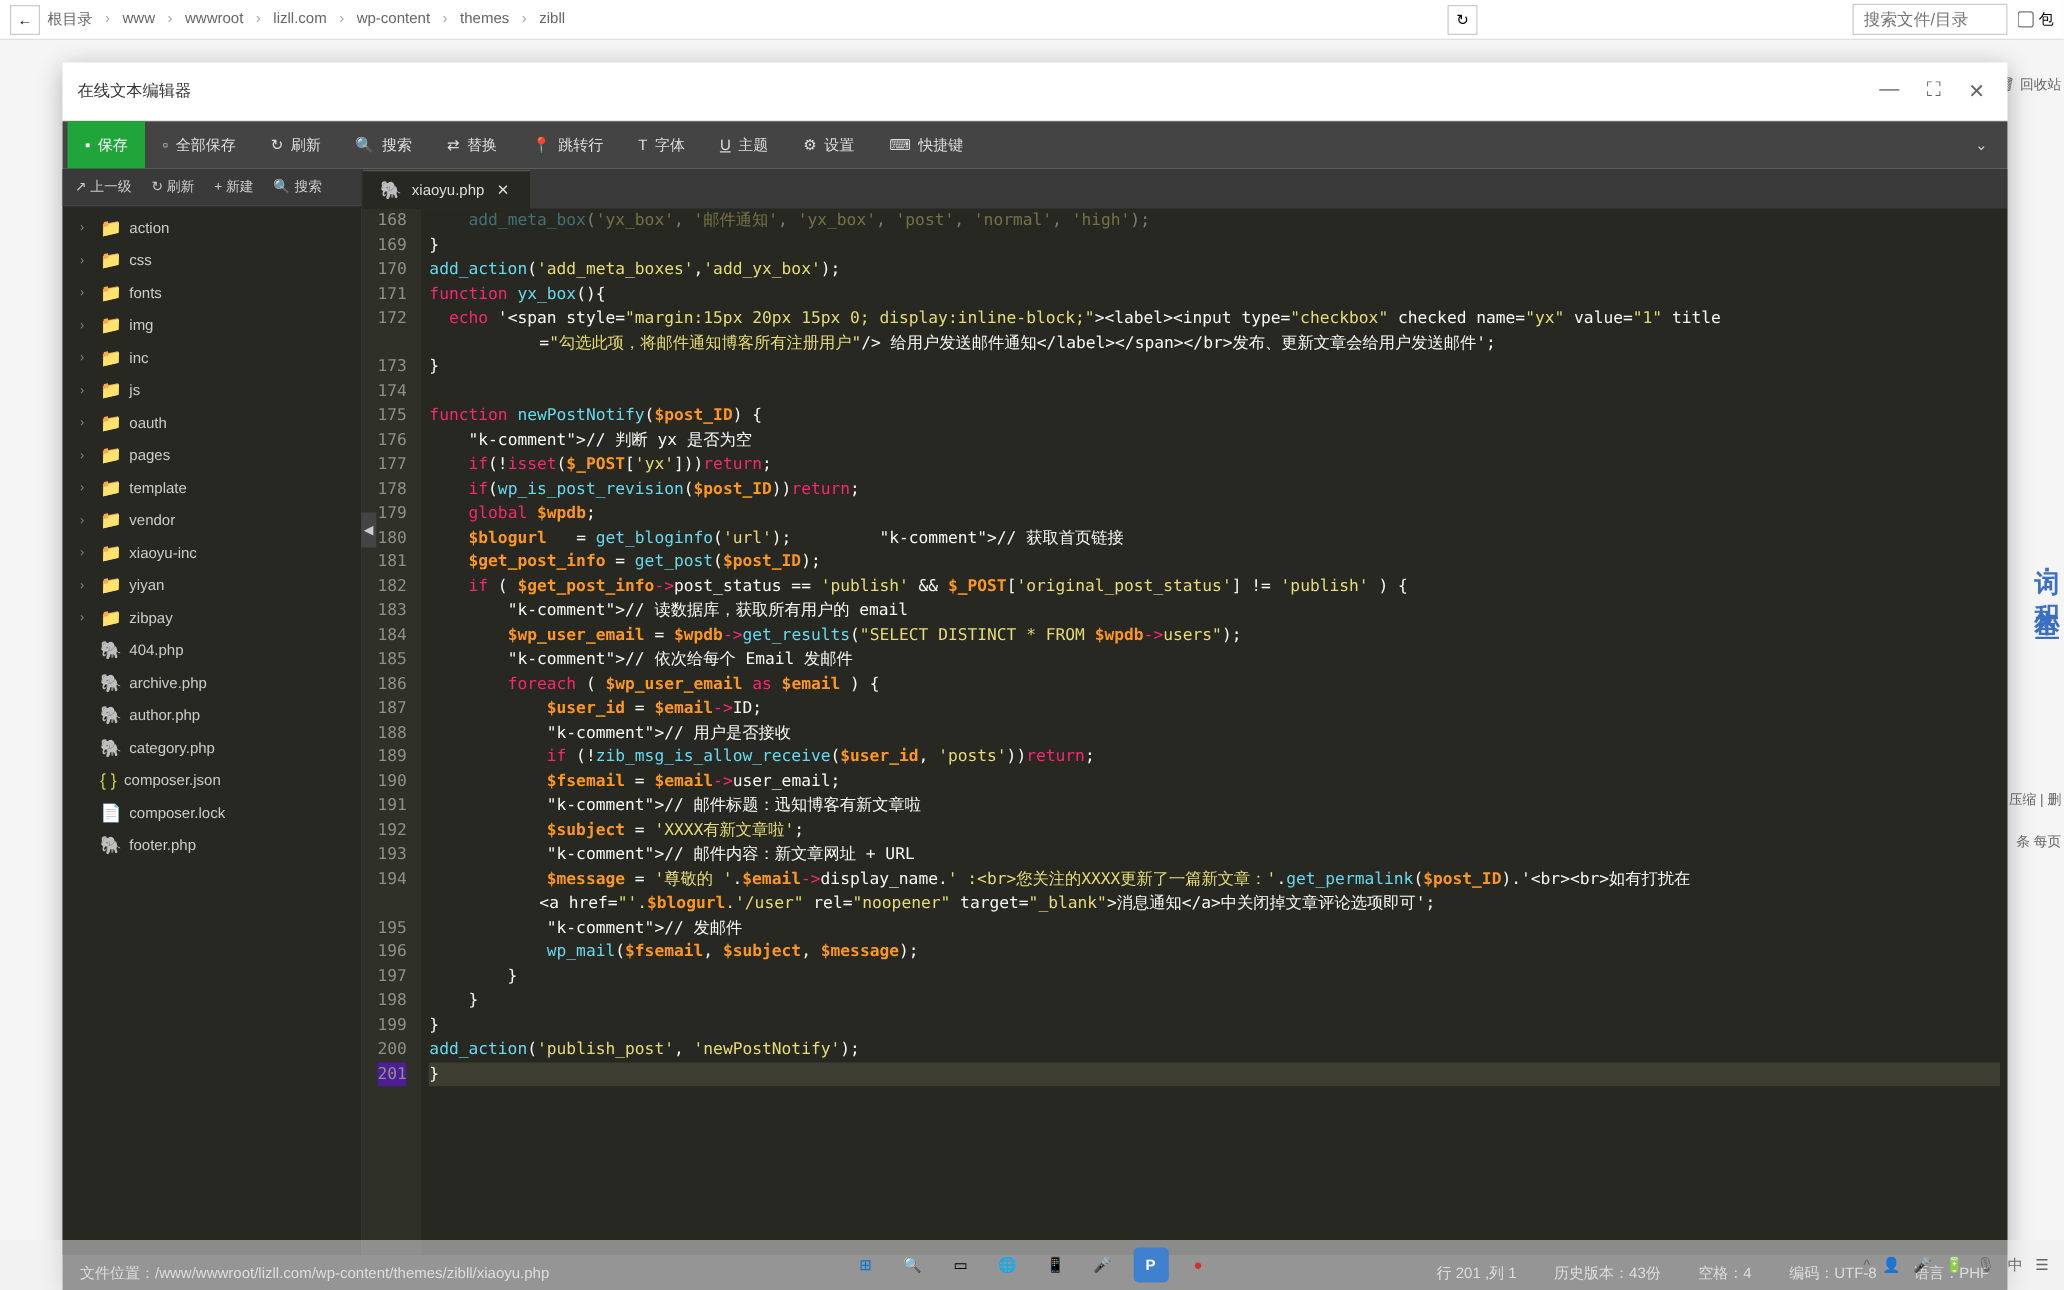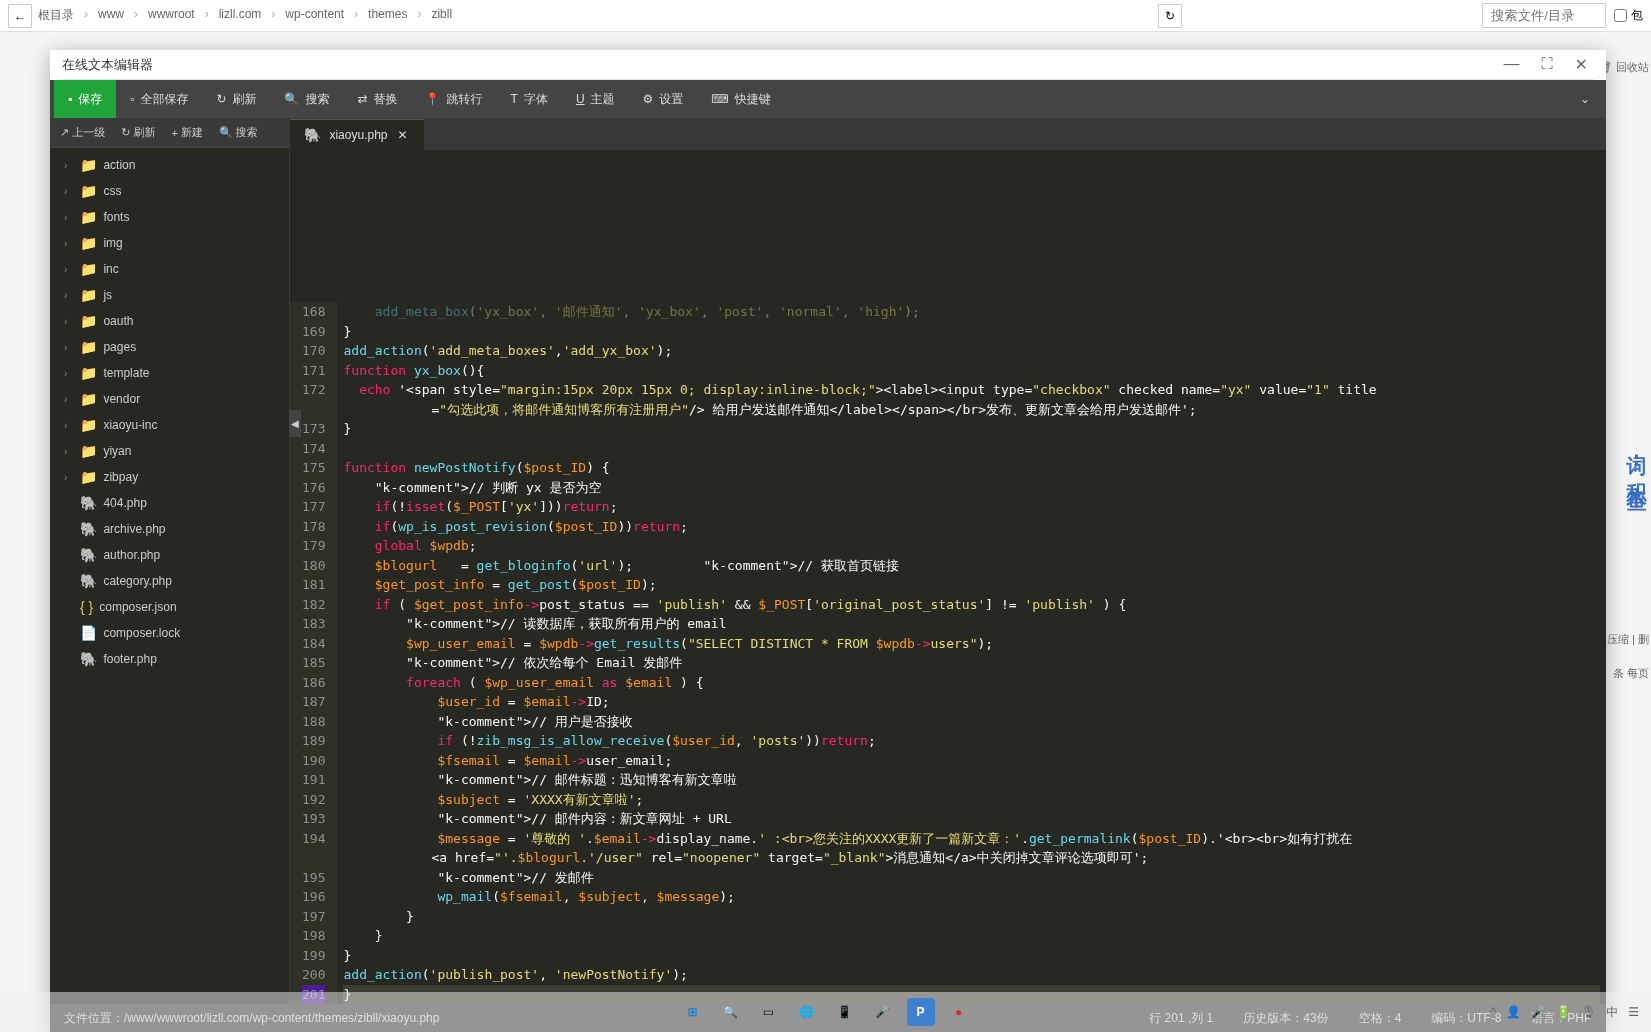--- a/index.html
+++ b/index.html
@@ -10,21 +10,21 @@
     .nav-btn { width: 24px; height: 24px; border: 1px solid #ccc; background: #fff; display: flex; align-items: center; justify-content: center; margin-right: 6px; cursor: pointer; }
     .breadcrumb { display: flex; gap: 10px; color: #666; flex: 1; }
     .breadcrumb-item { cursor: pointer; }
     .breadcrumb-sep { color: #aaa; }
     .refresh-btn { width: 24px; height: 24px; border: 1px solid #ccc; background: #fff; display: flex; align-items: center; justify-content: center; margin-left: 8px; cursor: pointer; }
     .search-box { border: 1px solid #ccc; padding: 4px 8px; width: 124px; margin-left: 300px; }
     .checkbox-wrap { display: flex; align-items: center; gap: 4px; margin-left: 8px; }
     
     
     .editor-modal { position: fixed; top: 50px; left: 50px; right: 45px; bottom: 0; background: #fff; box-shadow: 0 4px 20px rgba(0,0,0,0.3); display: flex; flex-direction: column; }
-    .modal-title-bar { height: 30px; display: flex; align-items: center; padding: 0 12px; border-bottom: 1px solid #e5e5e5; border-radius: 18px; }
+    .modal-title-bar { height: 47px; display: flex; align-items: center; padding: 0 12px; border-bottom: 1px solid #e5e5e5; }
     .modal-title { flex: 1; color: #333; font-size: 13px; }
     .window-controls { display: flex; gap: 10px; }
     .win-ctrl { cursor: pointer; font-size: 16px; color: #666; padding: 0 6px; }
     
     
     .toolbar { background: #444; height: 38px; display: flex; align-items: center; padding: 0 4px; }
     .tool-btn { color: #ddd; padding: 0 14px; height: 38px; display: flex; align-items: center; gap: 6px; cursor: pointer; font-size: 12px; }
     .tool-btn.accent { background: #20a53a; color: #fff; }
     .tool-chevron { margin-left: auto; color: #ccc; padding: 0 12px; cursor: pointer; }
     
@@ -42,32 +42,32 @@
     .folder-icon { color: #e8a64e; font-size: 14px; }
     .php-icon { color: #8892bf; font-size: 14px; }
     .json-icon { color: #cbcb41; font-size: 14px; }
     .lock-icon { color: #aaa; font-size: 14px; }
     
     
     .editor-area { flex: 1; display: flex; flex-direction: column; overflow: hidden; }
     .tabs-bar { background: #3a3a3a; height: 32px; display: flex; align-items: flex-end; }
     .tab { background: #272822; color: #ddd; padding: 7px 14px; display: flex; align-items: center; gap: 8px; font-size: 12px; border-top: 1px solid #555; }
     .tab-close { cursor: pointer; padding: 0 2px; }
-    .code-area { flex: 1; display: flex; overflow: auto; background: #272822; font-family: Consolas, Monaco, monospace; font-size: 13px; line-height: 1.5; align-items: flex-end; }
+    .code-area { flex: 1; display: flex; overflow: auto; background: #272822; font-family: Consolas, Monaco, monospace; font-size: 13px; line-height: 1.5; }
     .gutter { background: #2f3129; color: #8f908a; text-align: right; padding: 0 12px; user-select: none; }
     .gutter-line { height: 19.5px; }
     .gutter-line.highlight { background: #4c1d95; }
     .code-content { flex: 1; padding: 0 6px; color: #f8f8f2; white-space: pre; }
     .code-line { height: 19.5px; }
     .code-line.highlight { background: #3e3d32; }
     .code-line.wrapped { padding-left: 88px; }
     .k-keyword { color: #f92672; }
     .k-func { color: #66d9ef; }
     .k-string { color: #e6db74; }
-    .k-var { color: #fd971f; }
+    .k-var { color: #fd971f; font-weight: bold; }
     .sidebar-toggle { position: absolute; left: 239px; top: 360px; background: #444; color: #ccc; padding: 8px 2px; font-size: 10px; cursor: pointer; z-index: 10; }
     
     
     .status-bar { background: #3a3a3a; color: #ccc; height: 28px; display: flex; align-items: center; padding: 0 14px; font-size: 12px; gap: 30px; }
     .status-left { flex: 1; }
     .status-item { white-space: nowrap; }
     
     
     .footer { position: fixed; bottom: 50px; left: 0; right: 0; background: transparent; padding: 20px 0; text-align: center; color: #888; font-size: 12px; z-index: -1; }
     .footer a { color: #20a53a; text-decoration: none; margin: 0 8px; }

